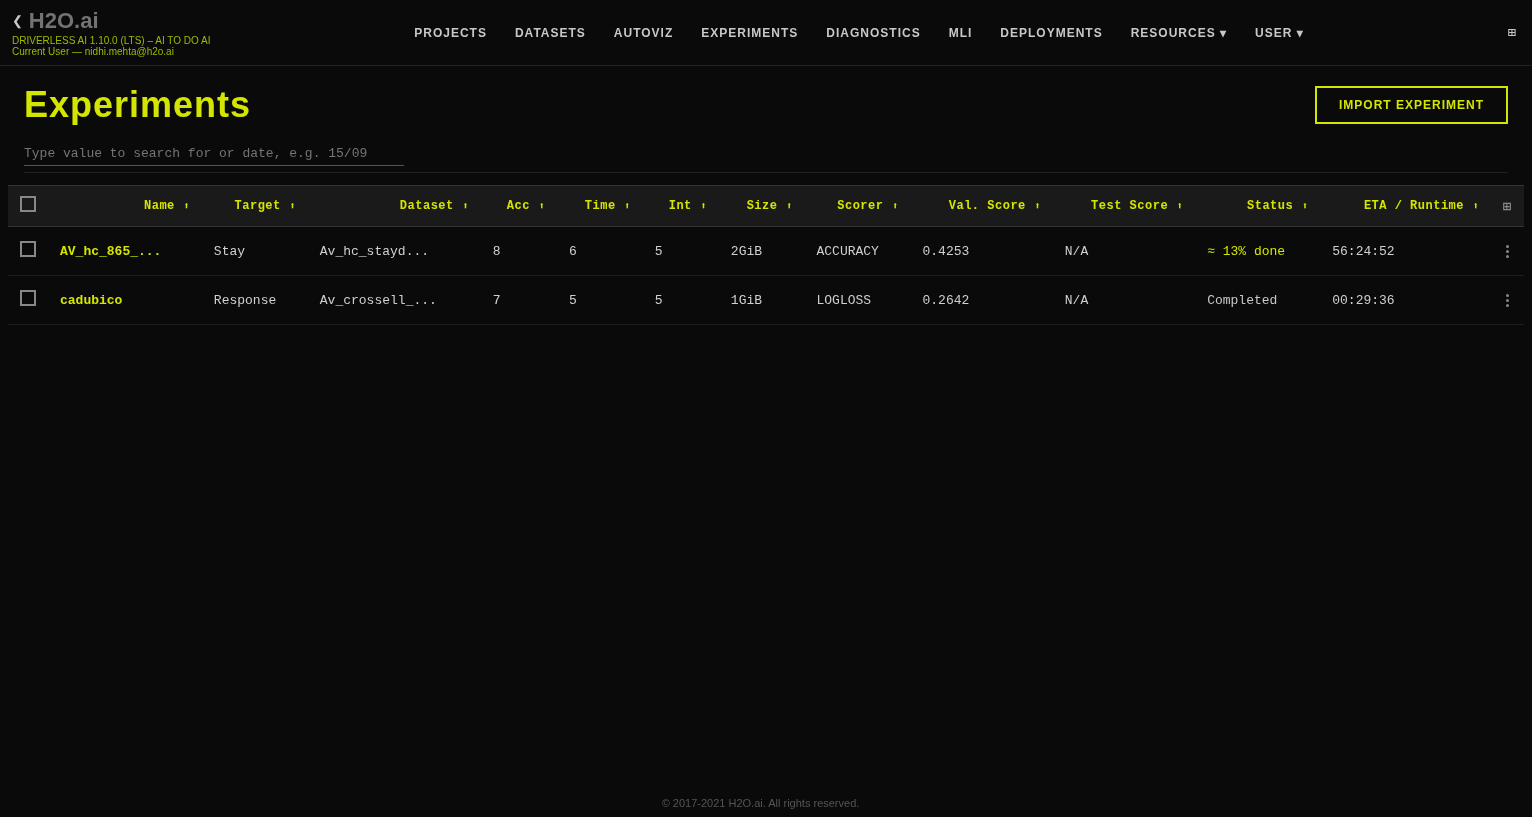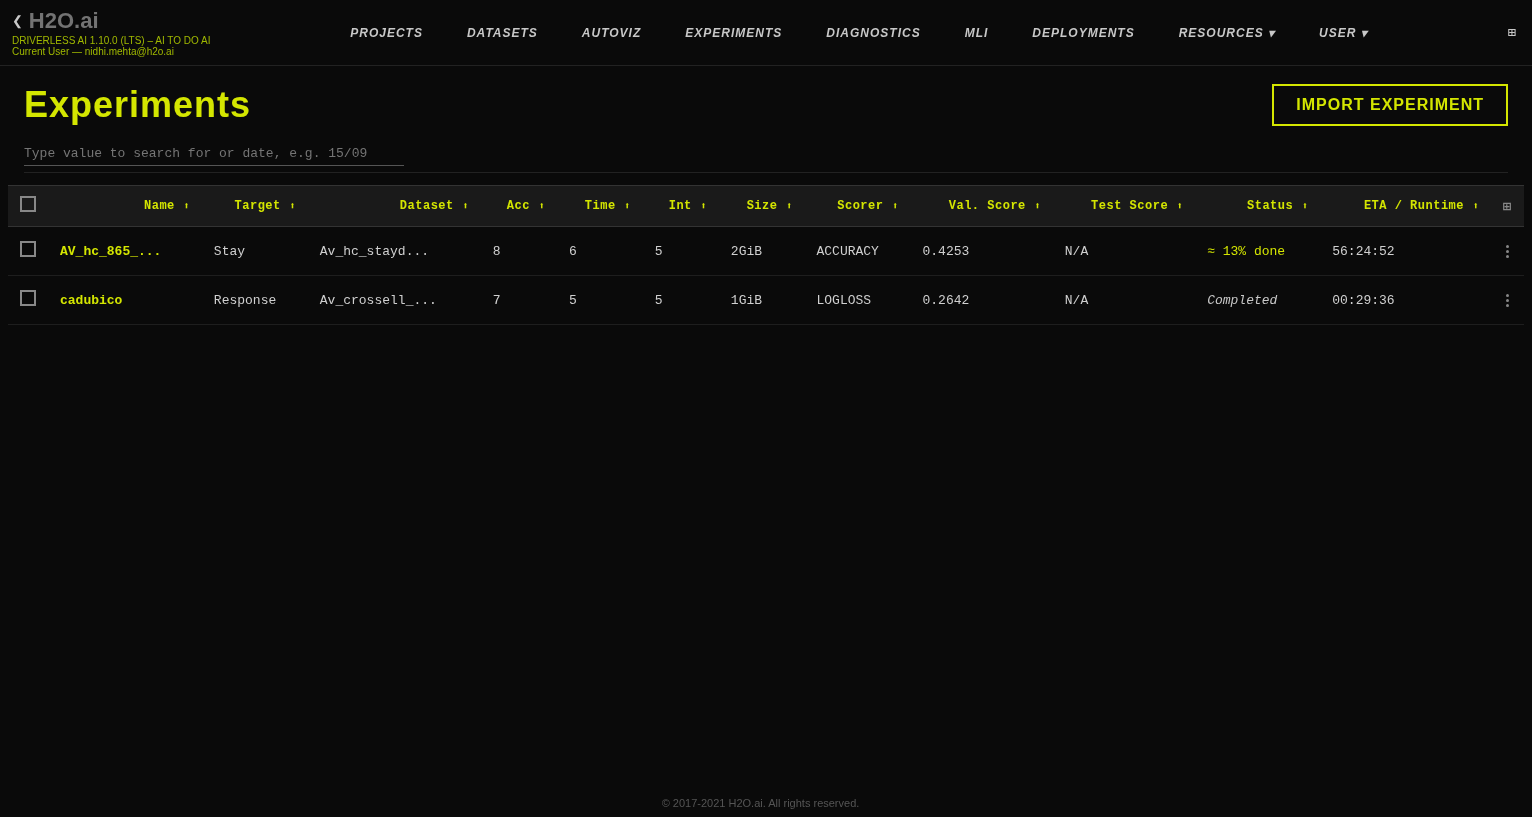--- a/index.html
+++ b/index.html
@@ -51,23 +51,22 @@
     .logo-user {
       font-size: 10px;
       color: #c8c8c8;
       font-family: Arial, sans-serif;
     }
     .logo-user span {
       color: #a0b800;
     }
     .nav-links {
       display: flex;
-      gap: 44px;
-      align-items: center;
-      font-style: italic;
+      gap: 28px;
+      align-items: center;
     }
     .nav-link {
       color: #c8c8c8;
       text-decoration: none;
       font-size: 12px;
       font-weight: bold;
       letter-spacing: 1px;
       font-family: Arial, sans-serif;
       cursor: pointer;
     }
@@ -104,21 +103,21 @@
     .header-actions {
       display: flex;
       gap: 12px;
       align-items: center;
     }
     .btn-import {
       background: #0a0a0a;
       border: 2px solid #d4e600;
       color: #d4e600;
       padding: 10px 22px;
-      font-size: 16px;
+      font-size: 12px;
       font-weight: bold;
       letter-spacing: 1px;
       cursor: pointer;
       font-family: Arial, sans-serif;
     }
     .btn-new {
       background: #d4e600;
       border: 2px solid #d4e600;
       color: #000000;
       padding: 10px 22px;
@@ -200,21 +199,20 @@
       border: 2px solid #888;
       display: inline-block;
       background: transparent;
       cursor: pointer;
     }
     .status-inprogress {
       color: #d4e600;
     }
     .status-completed {
       color: #c8c8c8;
-      font-style: italic;
     }
     .actions-col {
       width: 30px;
     }
     .row-menu {
       color: #888;
       font-size: 16px;
       cursor: pointer;
       display: flex;
       flex-direction: column;

